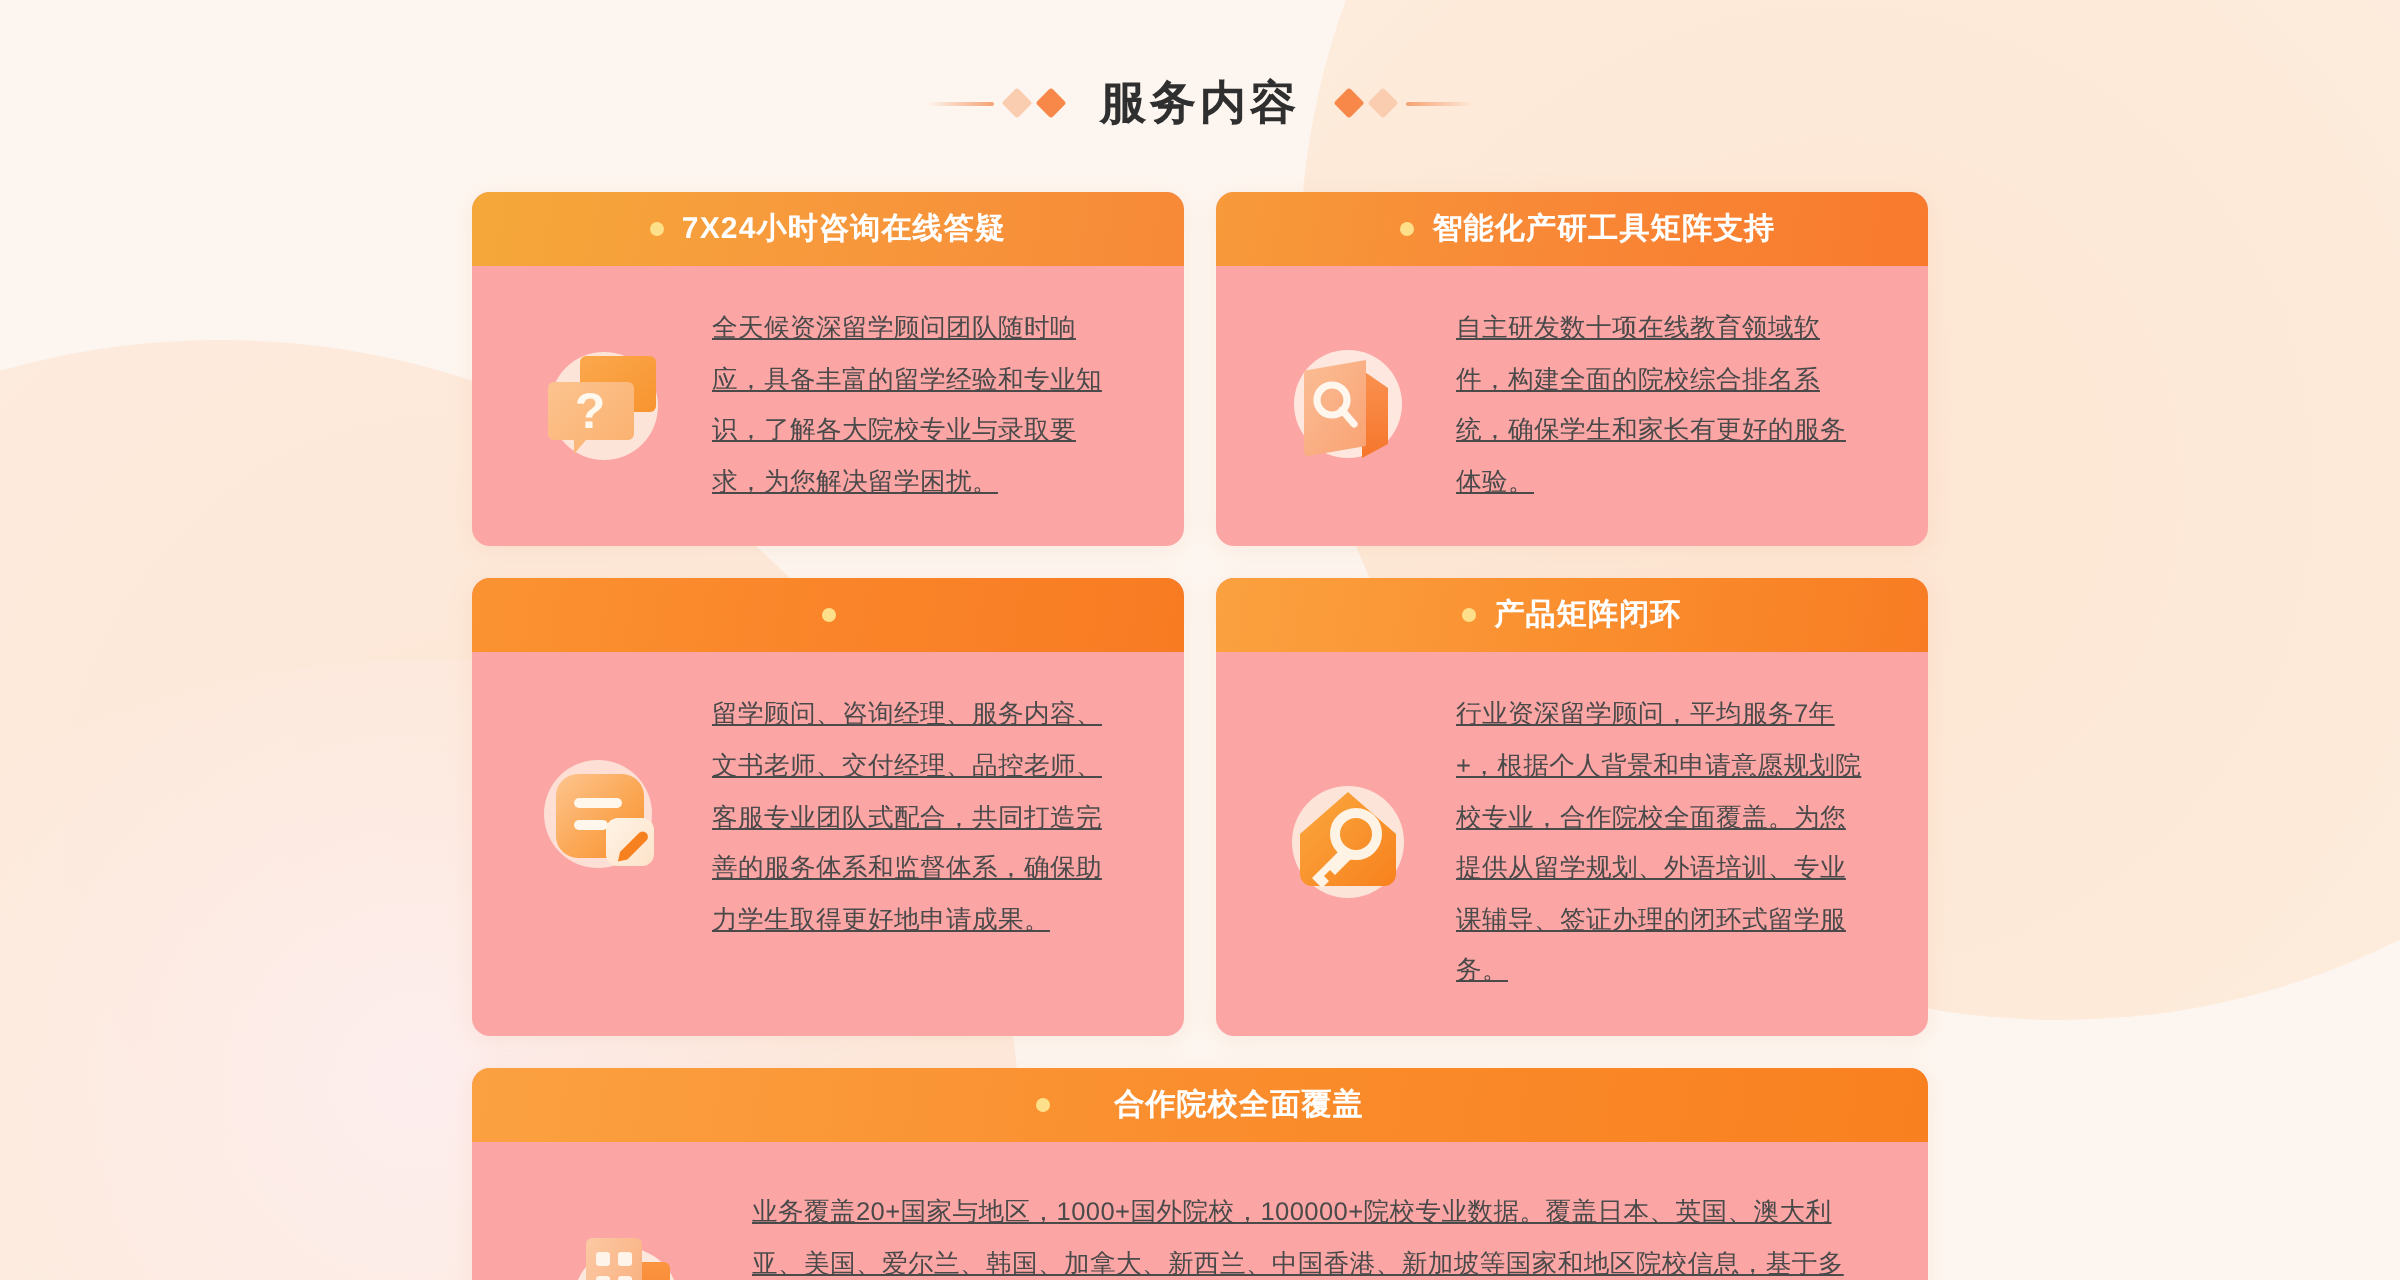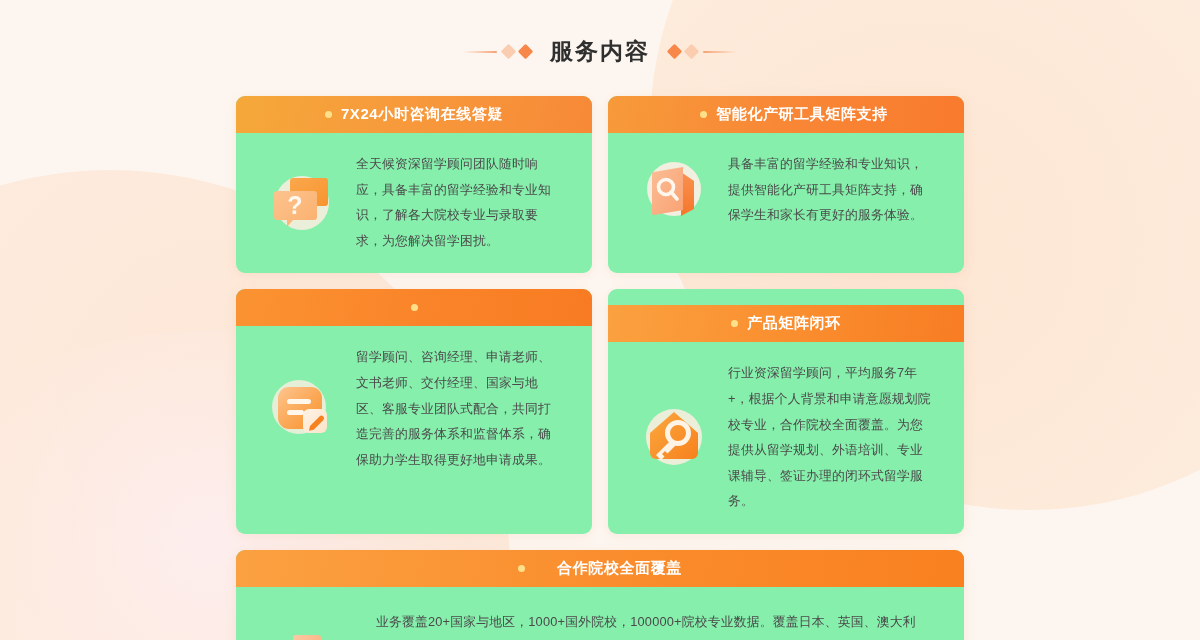--- a/index.html
+++ b/index.html
@@ -107,21 +107,21 @@
 
   
   .grid {
     width: 728px;
     margin: 29px auto 0;
     display: flex;
     flex-wrap: wrap;
     gap: 16px 16px;
   }
   .card {
-    background: #86efac;
+    background: #fca5a5;
     border-radius: 9px;
     overflow: hidden;
     box-shadow: 0 2px 12px rgba(225,150,100,.13);
   }
   .card.half  { width: 356px; }
   .card.full  { width: 728px; }
 
   .card-head {
     height: 37px;
     display: flex;
@@ -136,40 +136,41 @@
   .card-head .dot {
     width: 7px;
     height: 7px;
     border-radius: 50%;
     background: #ffe08a;
     flex: none;
   }
   .grad-a { background: linear-gradient(100deg, #f5a839 0%, #f79a3c 45%, #f78937 100%); }
   .grad-b { background: linear-gradient(100deg, #f79a3a 0%, #f88736 50%, #f97a2d 100%); padding-left: 16px; }
   .grad-c { background: linear-gradient(100deg, #fb9332 0%, #fa8429 52%, #f87b22 100%); }
-  .grad-d { background: linear-gradient(100deg, #fba13f 0%, #fa8d2e 55%, #f87c23 100%); margin-top: 16px; }
+  .grad-d { background: linear-gradient(100deg, #fba13f 0%, #fa8d2e 55%, #f87c23 100%); }
   .grad-e { background: linear-gradient(100deg, #fba141 0%, #fa8c2c 55%, #f9801f 100%); gap: 32px; }
 
   .card-body {
     display: flex;
     align-items: center;
     gap: 6px;
     padding: 18px 22px 20px 18px;
   }
   .card.half .card-body { min-height: 101px; }
   .card.full .card-body { padding: 22px 30px 26px 24px; align-items: center; }
 
   .icon-wrap { flex: none; width: 96px; display: flex; justify-content: center; }
   .card.full .icon-wrap { width: 110px; }
 
   .card-text {
     font-size: 12.8px;
     line-height: 2.0;
     color: #4a4a4a;
     letter-spacing: .2px;
+    text-decoration: underline;
   }
   .card.full .card-text { line-height: 2.05; font-size: 12.8px; }
   .card.half .card-text { width: 205px; }
 </style>
 </head>
 <body>
 
 <div class="bg-layer">
   <div class="blob-tr"></div>
   <div class="blob-bl"></div>
@@ -242,21 +243,21 @@
                   <stop offset="1" stop-color="#f5762b"></stop>
               </linearGradient>
             </defs>
             <circle cx="37" cy="37" r="27" fill="#fdeee4" opacity=".9"></circle>
             <path d="M44 20 l13 9 v28 l-13 7 z" fill="url(#g2b)"></path>
             <path d="M17 20 l29 -5 v43 l-29 5 a2 2 0 0 1 -2 -2 v-39 a2 2 0 0 1 2 -2 z" fill="url(#g2a)"></path>
             <circle cx="29" cy="35" r="7.5" fill="none" stroke="#fff6ee" stroke-width="3.6"></circle>
             <line x1="34" y1="40" x2="40" y2="47" stroke="#fff6ee" stroke-width="3.6" stroke-linecap="round"></line>
           </svg>
         </div>
-        <div class="card-text">具备丰富的留学经验和专业知识，提供智能化产研工具矩阵支持，确保学生和家长有更好的服务体验。</div>
+        <div class="card-text">自主研发数十项在线教育领域软件，构建全面的院校综合排名系统，确保学生和家长有更好的服务体验。</div>
       </div>
     </div>
 
     <div class="card half">
       <div class="card-head grad-c">
         <span class="dot"></span>
       </div>
       <div class="card-body">
         <div class="icon-wrap">
           <svg width="74" height="74" viewBox="0 0 74 74">
@@ -272,21 +273,21 @@
               </linearGradient>
             </defs>
             <circle cx="34" cy="36" r="27" fill="#fdeee1" opacity=".8"></circle>
             <rect x="13" y="16" width="44" height="42" rx="11" fill="url(#g3a)"></rect>
             <rect x="22" y="28" width="24" height="5" rx="2.5" fill="#fff6ec"></rect>
             <rect x="22" y="39" width="17" height="5" rx="2.5" fill="#fff6ec"></rect>
             <rect x="38" y="38" width="24" height="24" rx="6" fill="url(#g3b)"></rect>
             <path d="M45 55 l9.5 -9.5 a2.6 2.6 0 0 1 3.7 3.7 l-9.5 9.5 l-4.7 1 z" fill="#f7801f"></path>
           </svg>
         </div>
-        <div class="card-text">留学顾问、咨询经理、申请老师、文书老师、交付经理、国家与地区、客服专业团队式配合，共同打造完善的服务体系和监督体系，确保助力学生取得更好地申请成果。</div>
+        <div class="card-text">留学顾问、咨询经理、服务内容、文书老师、交付经理、品控老师、客服专业团队式配合，共同打造完善的服务体系和监督体系，确保助力学生取得更好地申请成果。</div>
       </div>
     </div>
 
     <div class="card half">
       <div class="card-head grad-d">
         <span class="dot"></span>
         <span>产品矩阵闭环</span>
       </div>
       <div class="card-body">
         <div class="icon-wrap">

